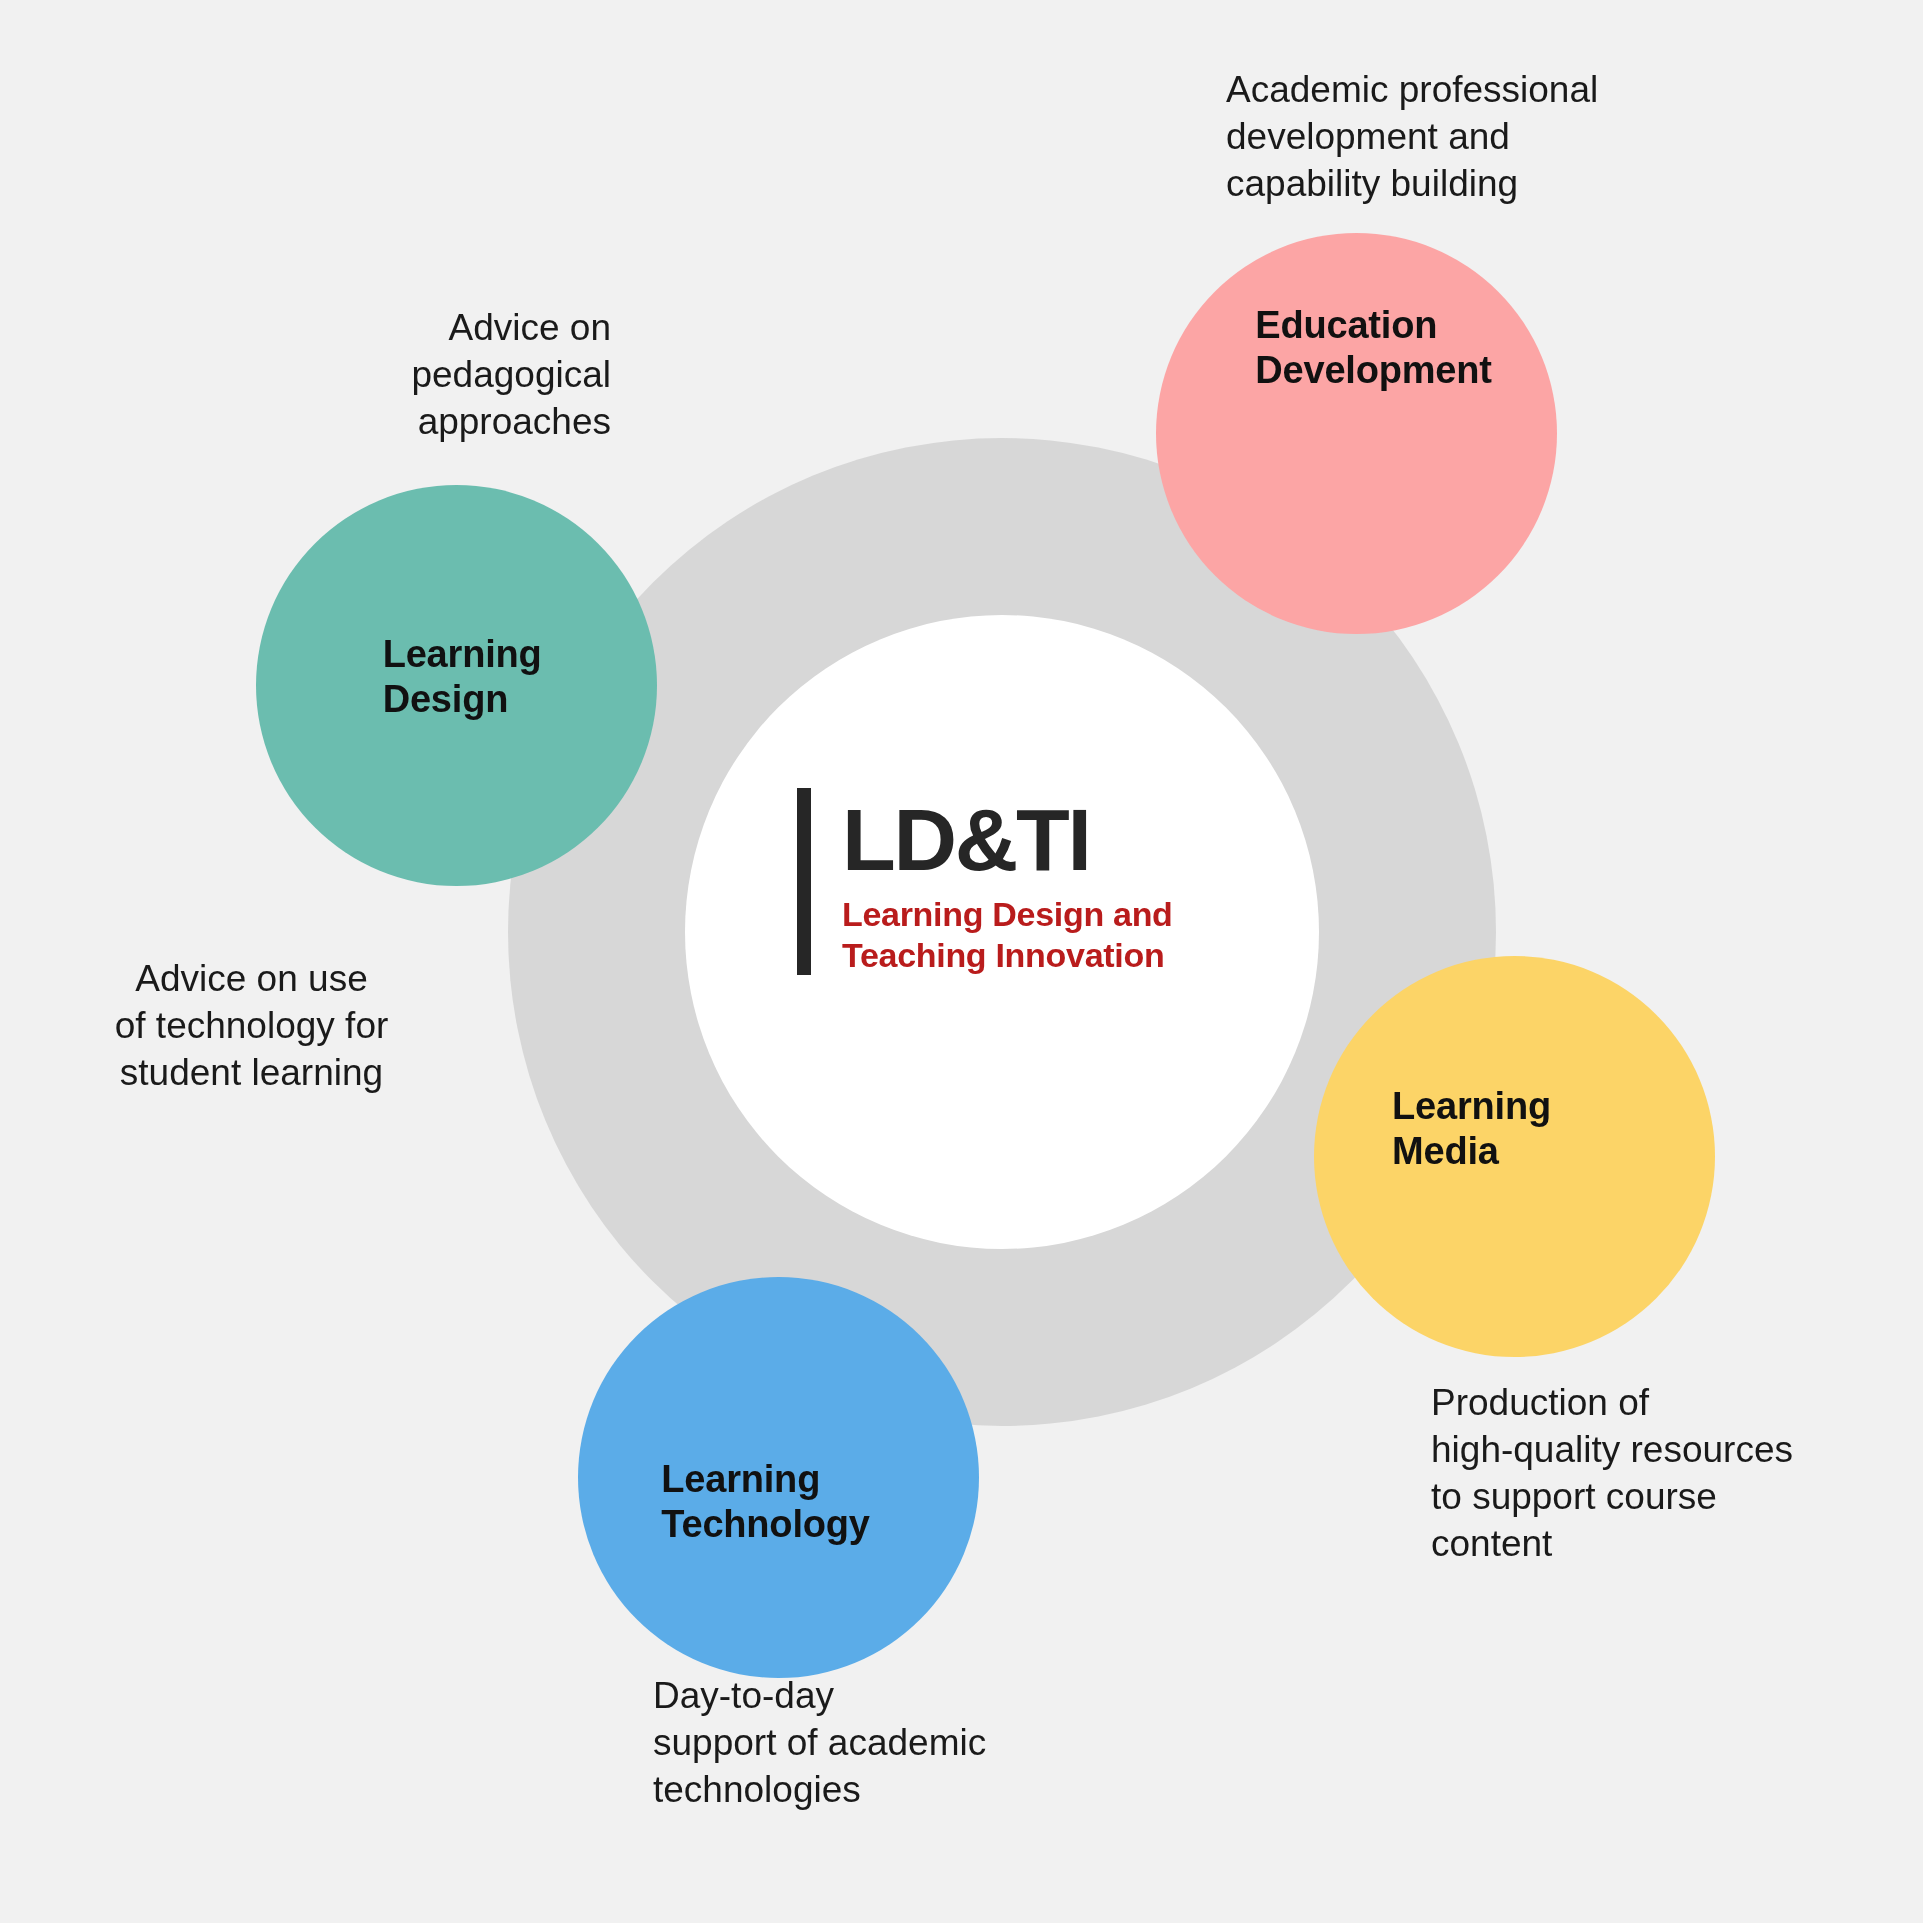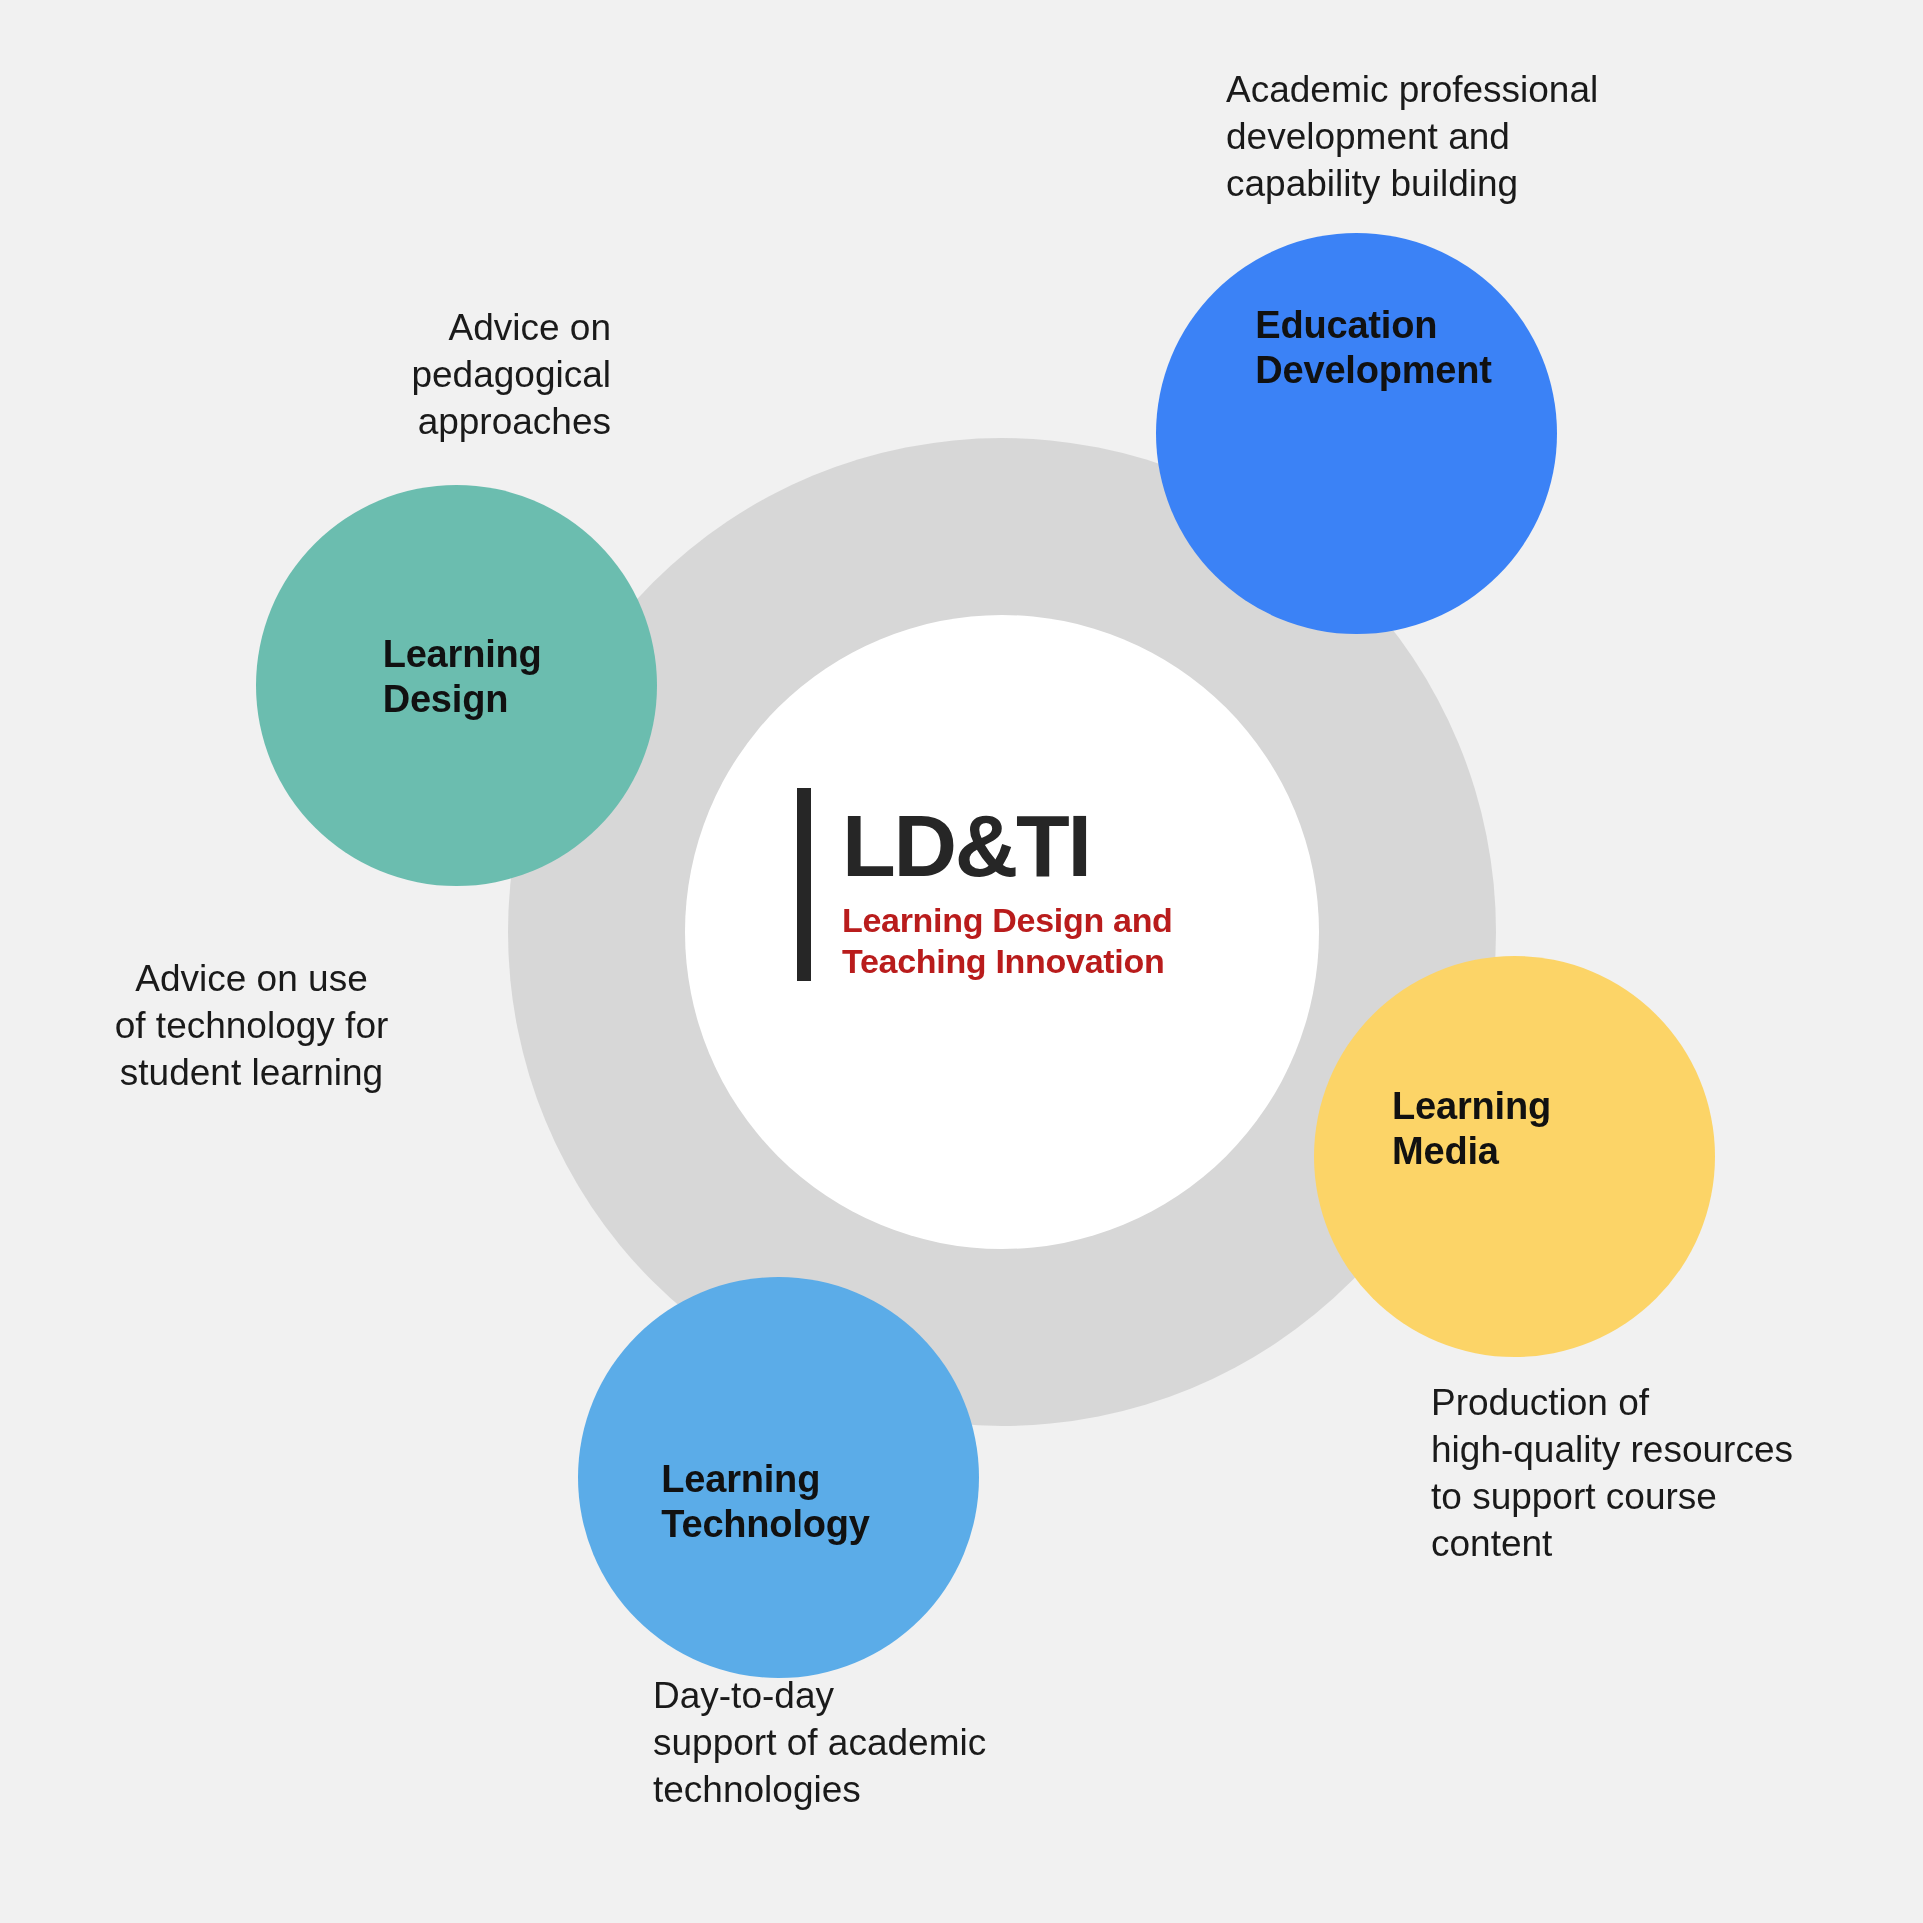--- a/index.html
+++ b/index.html
@@ -60,21 +60,21 @@
   }
 
   #node-learning-design {
     left: 256px; top: 485px;
     background: #6bbdaf;
   }
   #node-learning-design .node-label { transform: translate(5.6px, -9.3px); }
 
   #node-education-development {
     left: 1156px; top: 233px;
-    background: #3b82f6;
+    background: #fca5a5;
   }
   #node-education-development .node-label { transform: translate(17px, -86px); }
 
   #node-learning-media {
     left: 1314px; top: 956px;
     background: #fcd467;
   }
   #node-learning-media .node-label { transform: translate(-43px, -28px); }
 
   #node-learning-technology {
@@ -97,21 +97,21 @@
     background: #262626;
     flex: 0 0 auto;
   }
   #logo-text { display: flex; flex-direction: column; justify-content: flex-start; }
   #logo-acronym {
     font-weight: bold;
     font-size: 88px;
     line-height: 0.96;
     letter-spacing: -2.3px;
     color: #262626;
-    margin-top: 16px;
+    margin-top: 10px;
   }
   #logo-subtitle {
     font-weight: bold;
     font-size: 34px;
     line-height: 1.18;
     letter-spacing: -0.3px;
     color: #b91c1c;
     white-space: pre-line;
     margin-top: 12px;
   }

